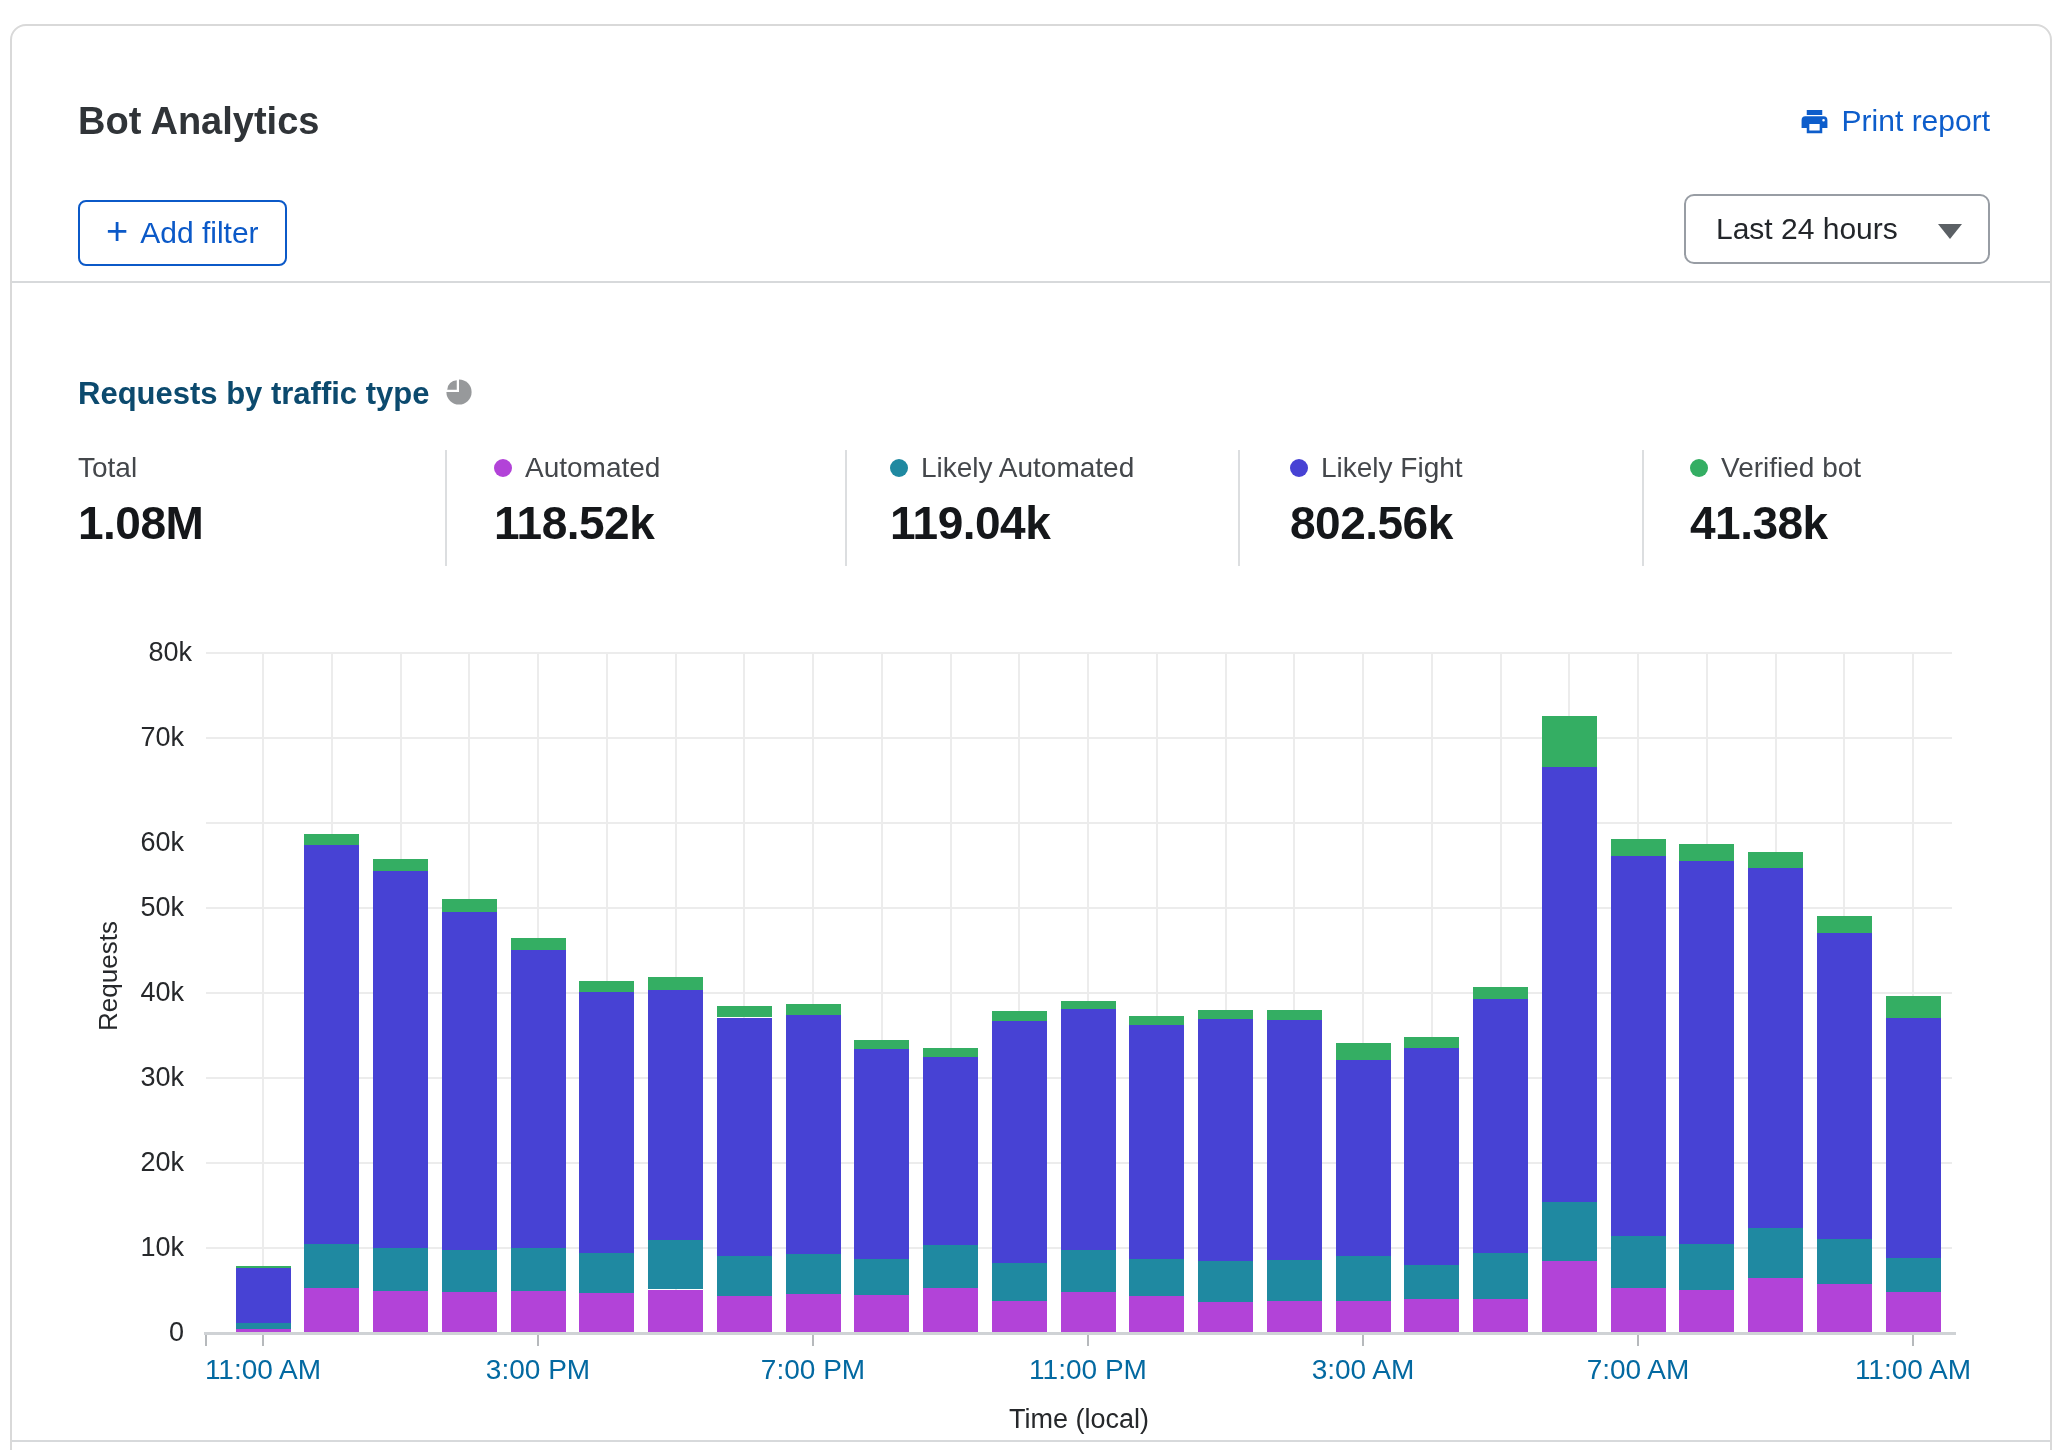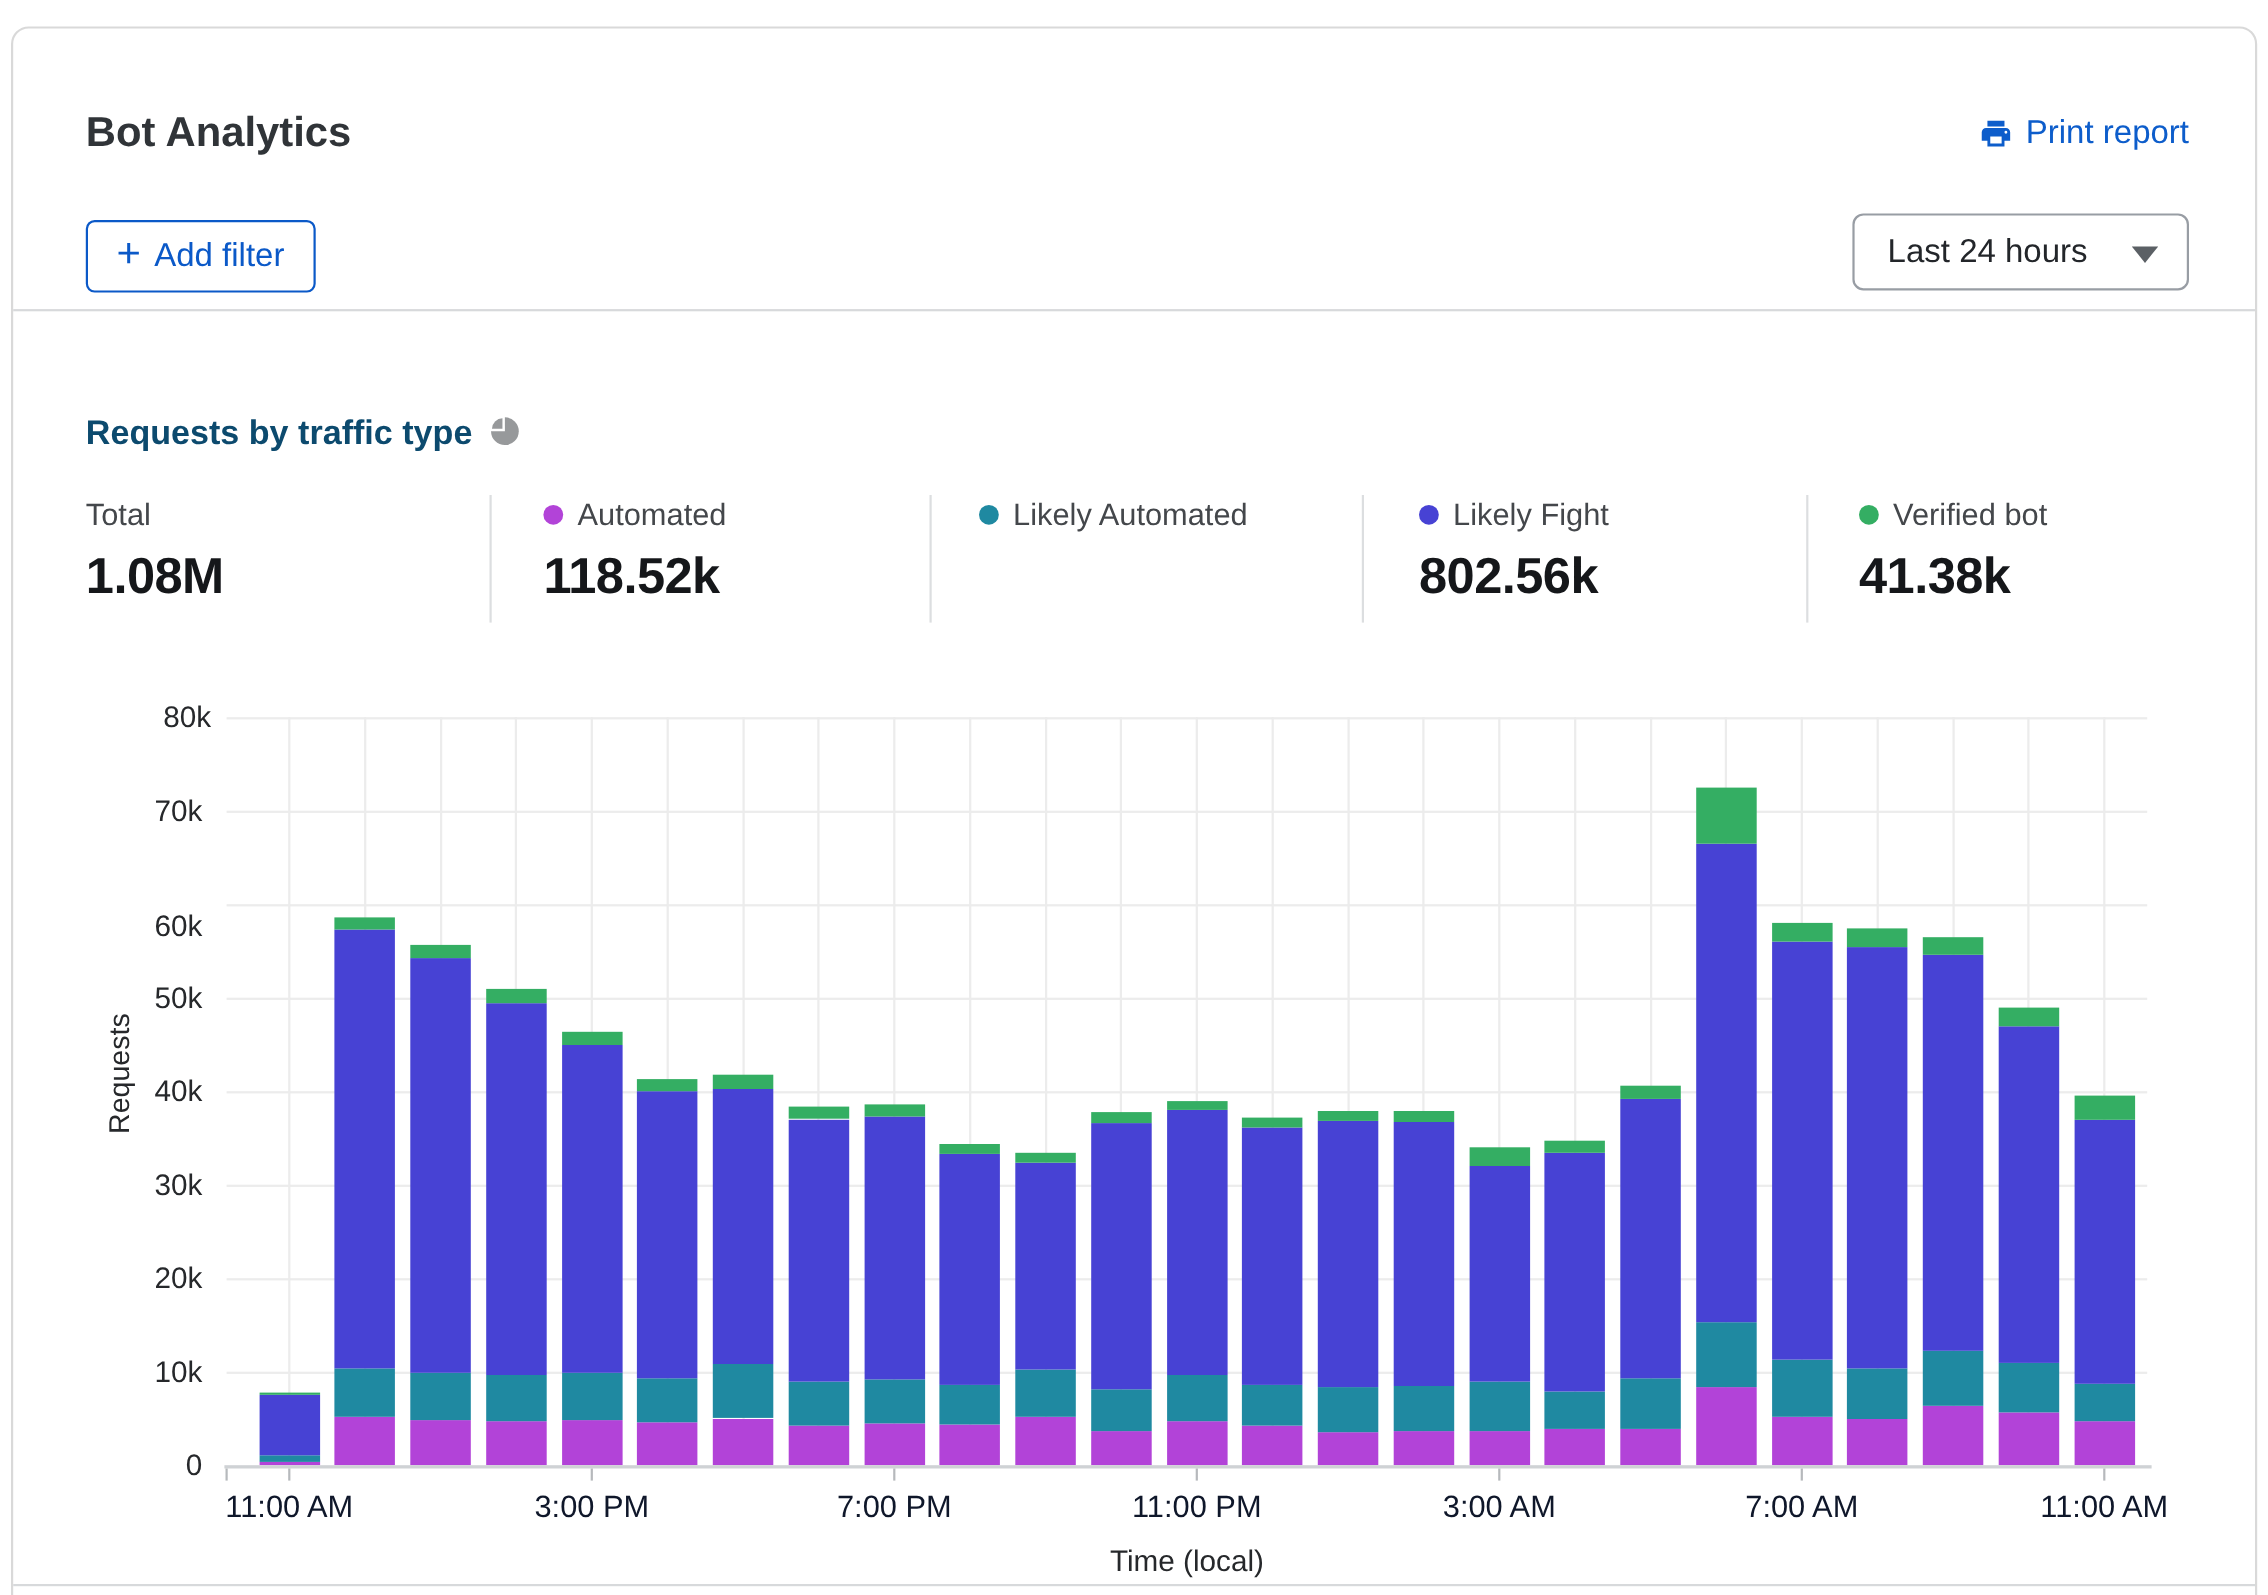--- a/index.html
+++ b/index.html
@@ -40,21 +40,21 @@
   .stat-label { font-size:28px; color:#44474b; }
   .stat-value { margin-top:10px; font-size:46px; font-weight:700; color:#15171a; letter-spacing:-0.5px; }
   .stat-divider { position:absolute; top:424px; width:2px; height:116px; background:#dcdee0; }
 
   
   .hgrid { position:absolute; height:2px; background:#ececec; }
   .vgrid { position:absolute; width:2px; background:#ececec; }
   .axis-line { position:absolute; height:3px; background:#cfd2d5; }
   .bar-seg { position:absolute; }
   .ytick-label { position:absolute; width:100px; text-align:right; font-size:27px; color:#26282b; height:32px; line-height:32px; }
-  .xtick-label { position:absolute; width:240px; text-align:center; font-size:28px; color:#0f172a; }
+  .xtick-label { position:absolute; width:240px; text-align:center; font-size:28px; color:#0369a1; }
   .tick-mark { position:absolute; width:2px; height:11px; background:#b6b9bc; }
   .axis-title-y { position:absolute; width:300px; height:32px; text-align:center; font-size:26px; color:#26282b;
                   transform:rotate(-90deg); }
   .axis-title-x { position:absolute; width:400px; text-align:center; font-size:27px; color:#26282b; }
 </style>
 </head>
 <body>
 
 <div class="page">
   <div class="card">
@@ -276,20 +276,21 @@
           <div class="stat-dot" style="background: rgb(178, 67, 216);"></div>
           <div class="stat-label" style="">Automated</div>
         </div>
         <div class="stat-value" style="">118.52k</div>
       </div>
       <div class="stat-col" style="left: 878px;">
         <div class="stat-label-row" style="">
           <div class="stat-dot" style="background: rgb(31, 137, 161);"></div>
           <div class="stat-label" style="">Likely Automated</div>
         </div>
+        <div class="stat-value" style="">119.04k</div>
       </div>
       <div class="stat-col" style="left: 1278px;">
         <div class="stat-label-row" style="">
           <div class="stat-dot" style="background: rgb(71, 66, 212);"></div>
           <div class="stat-label" style="">Likely Fight</div>
         </div>
         <div class="stat-value" style="">802.56k</div>
       </div>
       <div class="stat-col" style="left: 1678px;">
         <div class="stat-label-row" style="">

